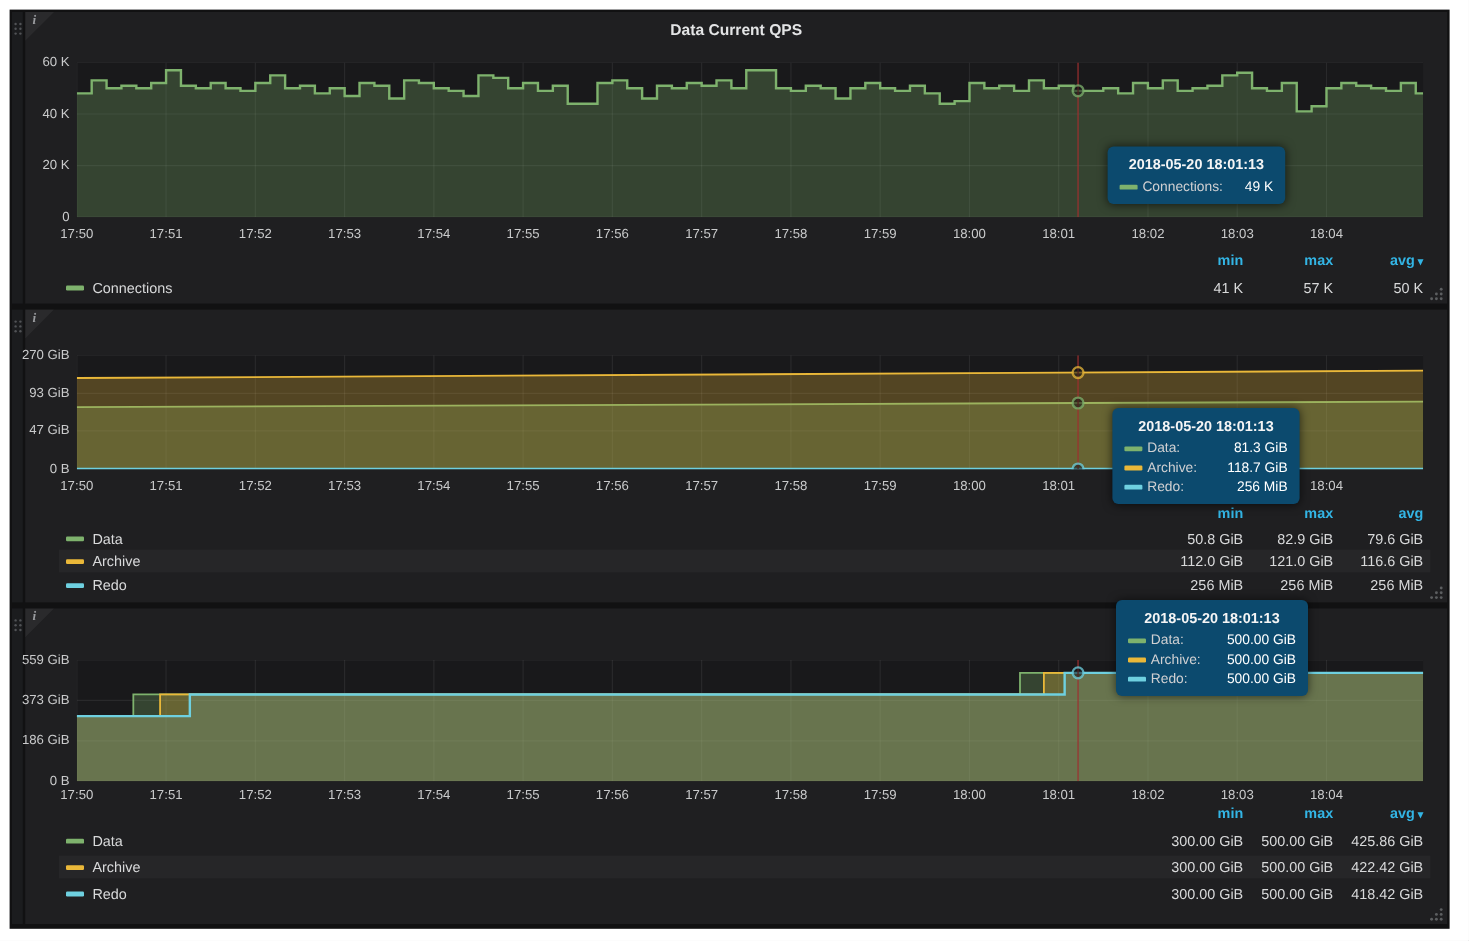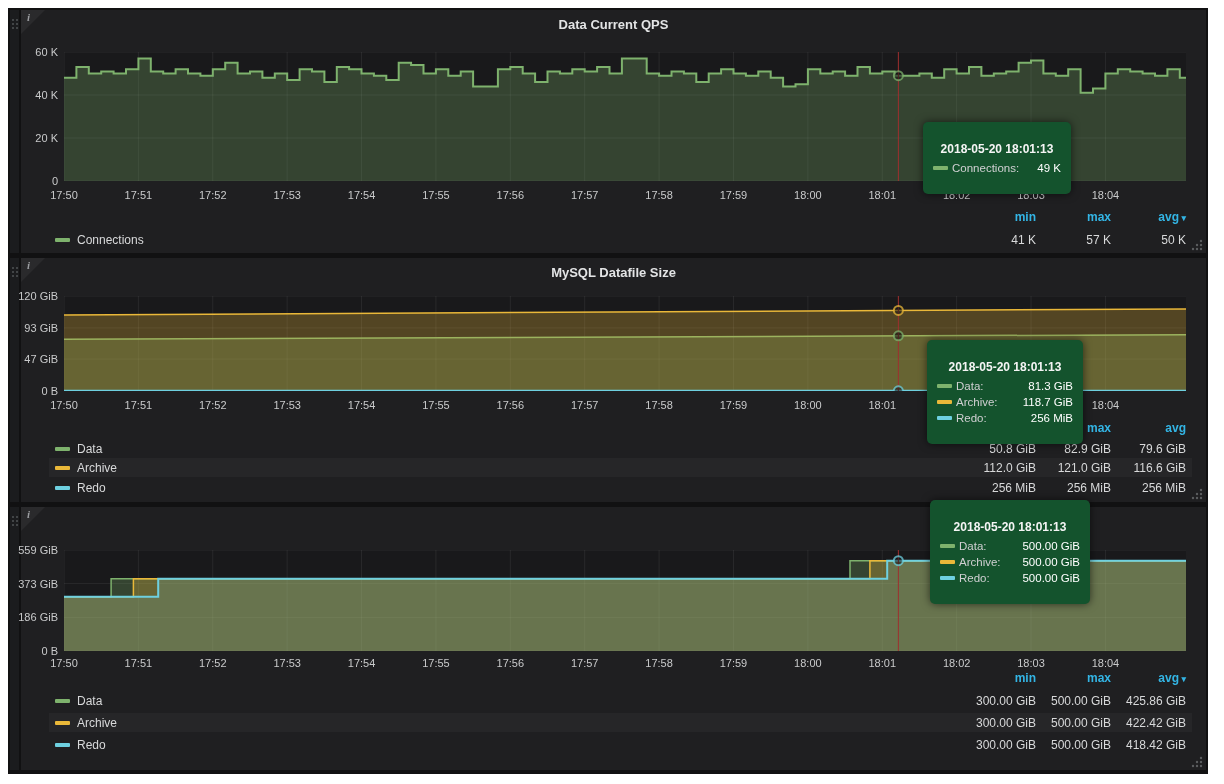--- a/index.html
+++ b/index.html
@@ -16,21 +16,21 @@
   .ylab { position:absolute; width:52px; text-align:right; font-size:11px; color:#c9cacb; }
   .xlab { position:absolute; width:56px; text-align:center; font-size:11px; color:#c9cacb; }
   .chart-svg { position:absolute; }
   .leg-row, .leg-head { position:absolute; display:flex; align-items:center; font-size:12px; color:#d8d9da; }
   .leg-shade { position:absolute; background:rgba(255,255,255,0.035); }
   .leg-name { display:flex; align-items:center; gap:7px; cursor:pointer; }
   .dash { display:inline-block; width:15px; height:4px; border-radius:1px; }
   .stat-col { display:inline-block; width:75px; text-align:right; }
   .leg-head .stat-col { color:#33b5e5; font-weight:bold; cursor:pointer; }
   .caret { font-size:9px; color:#33b5e5; }
-  .tooltip { position:absolute; background:#14532d; border-radius:5px; padding:20px 10px; z-index:50;
+  .tooltip { position:absolute; background:#0c4a6e; border-radius:5px; padding:8px 10px; z-index:50;
              box-shadow:0 0 8px rgba(0,0,0,0.6); font-size:11.5px; color:#d0d0d2; }
   .tt-title { text-align:center; font-weight:bold; color:#f5f5f5; font-size:12px; margin-bottom:6px; white-space:nowrap; }
   .tt-row { display:flex; align-items:center; gap:4px; margin-top:4px; white-space:nowrap; }
   .tt-val { margin-left:auto; font-weight:normal; color:#ffffff; padding-left:8px; }
   .resize { position:absolute; right:3px; bottom:2px; cursor:nwse-resize; }
 </style>
 </head>
 <body>
 
 <div id="page">
@@ -125,21 +125,20 @@
           <circle cx="6" cy="2" r="1" fill="#515356"></circle>
           <circle cx="2" cy="6" r="1" fill="#515356"></circle>
           <circle cx="6" cy="6" r="1" fill="#515356"></circle>
           <circle cx="2" cy="10" r="1" fill="#515356"></circle>
           <circle cx="6" cy="10" r="1" fill="#515356"></circle>
         </svg>
       </div>
       <div class="panel" style="left: 13px; top: 250px; width: 1185px; height: 244px; background: rgb(31, 31, 33);">
         <div class="corner"></div>
         <div class="corner-i">i</div>
-        <div class="panel-title">MySQL Datafile Size</div>
         <svg width="1122" height="95" class="chart-svg" style="left: 43px; top: 38px;">
           <rect x="0" y="0" width="1122" height="95" fill="#19191b"></rect>
           <line x1="0" y1="0" x2="0" y2="95" stroke="rgba(255,255,255,0.07)" stroke-width="1"></line>
           <line x1="74.38674033149171" y1="0" x2="74.38674033149171" y2="95" stroke="rgba(255,255,255,0.07)" stroke-width="1"></line>
           <line x1="148.77348066298342" y1="0" x2="148.77348066298342" y2="95" stroke="rgba(255,255,255,0.07)" stroke-width="1"></line>
           <line x1="223.16022099447514" y1="0" x2="223.16022099447514" y2="95" stroke="rgba(255,255,255,0.07)" stroke-width="1"></line>
           <line x1="297.54696132596683" y1="0" x2="297.54696132596683" y2="95" stroke="rgba(255,255,255,0.07)" stroke-width="1"></line>
           <line x1="371.9337016574585" y1="0" x2="371.9337016574585" y2="95" stroke="rgba(255,255,255,0.07)" stroke-width="1"></line>
           <line x1="446.3204419889503" y1="0" x2="446.3204419889503" y2="95" stroke="rgba(255,255,255,0.07)" stroke-width="1"></line>
           <line x1="520.7071823204419" y1="0" x2="520.7071823204419" y2="95" stroke="rgba(255,255,255,0.07)" stroke-width="1"></line>
@@ -158,21 +157,21 @@
           <path d="M 0.0 43.2 L 1122.0 38.7 H 1122" fill="none" stroke="#7eb26d" stroke-width="1.5"></path>
           <path d="M 0.0 19.0 L 1122.0 12.9 H 1122 V 95 H 0.0 Z" fill="#eab839" fill-opacity="0.28" stroke="none"></path>
           <path d="M 0.0 19.0 L 1122.0 12.9 H 1122" fill="none" stroke="#eab839" stroke-width="1.5"></path>
           <path d="M 0.0 94.8 L 1122.0 94.8 H 1122 V 95 H 0.0 Z" fill="#6ed0e0" fill-opacity="0.28" stroke="none"></path>
           <path d="M 0.0 94.8 L 1122.0 94.8 H 1122" fill="none" stroke="#6ed0e0" stroke-width="2"></path>
           <line x1="834.3712707182322" y1="0" x2="834.3712707182322" y2="95" stroke="#9e2f2f" stroke-width="1"></line>
           <circle cx="834.3712707182322" cy="14.453571428571422" r="4.5" fill="rgba(20,20,22,0.55)" stroke="#eab839" stroke-width="2" stroke-opacity="0.75"></circle>
           <circle cx="834.3712707182322" cy="39.832142857142856" r="4.5" fill="rgba(20,20,22,0.55)" stroke="#7eb26d" stroke-width="2" stroke-opacity="0.75"></circle>
           <circle cx="834.3712707182322" cy="94.83035714285714" r="4.5" fill="rgba(20,20,22,0.55)" stroke="#6ed0e0" stroke-width="2" stroke-opacity="0.75"></circle>
         </svg>
-        <div class="ylab" style="left: -15px; top: 32px;">120 GiB</div>
+        <div class="ylab" style="left: -15px; top: 32px;">270 GiB</div>
         <div class="ylab" style="left: -15px; top: 63.8929px;">93 GiB</div>
         <div class="ylab" style="left: -15px; top: 95.1071px;">47 GiB</div>
         <div class="ylab" style="left: -15px; top: 127px;">0 B</div>
         <div class="xlab" style="left: 15px; top: 141px;">17:50</div>
         <div class="xlab" style="left: 89.3867px; top: 141px;">17:51</div>
         <div class="xlab" style="left: 163.773px; top: 141px;">17:52</div>
         <div class="xlab" style="left: 238.16px; top: 141px;">17:53</div>
         <div class="xlab" style="left: 312.547px; top: 141px;">17:54</div>
         <div class="xlab" style="left: 386.934px; top: 141px;">17:55</div>
         <div class="xlab" style="left: 461.32px; top: 141px;">17:56</div>

